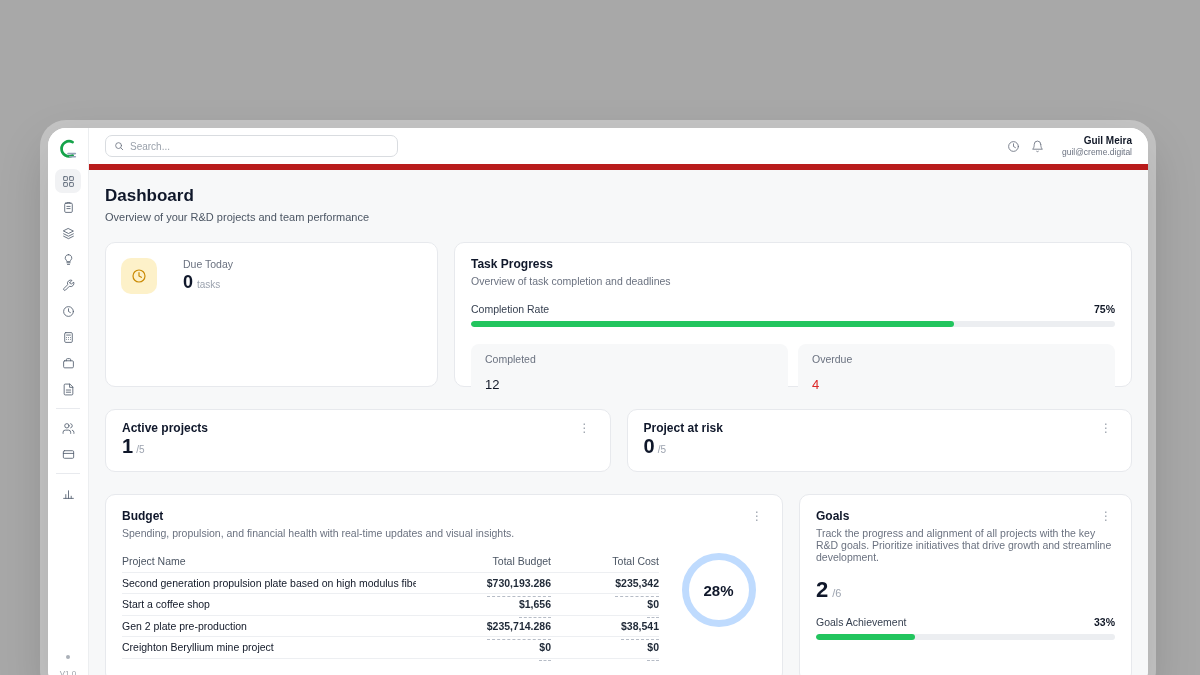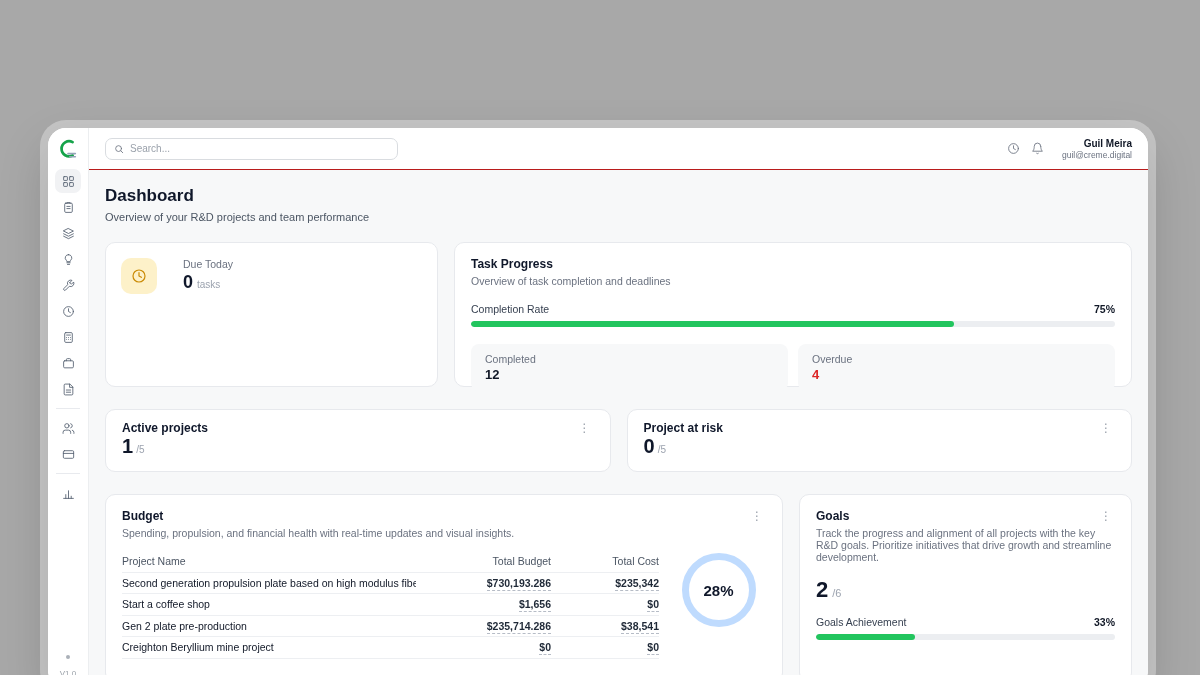--- a/index.html
+++ b/index.html
@@ -29,21 +29,21 @@
   }
   .nav-item.active { background:#f1f2f4; }
   .nav-item svg { width:13px; height:13px; stroke:#556070; fill:none; stroke-width:1.6; stroke-linecap:round; stroke-linejoin:round; }
   .side-divider { width:24px; height:1px; background:#e8eaee; margin:6px 0; }
   .side-spacer { flex:1; }
   .side-dot { width:4px; height:4px; border-radius:50%; background:#aab0b8; margin-bottom:10px; }
   .side-version { font-size:8px; color:#9aa1a9; margin-bottom:10px; }
   
   .main { flex:1; display:flex; flex-direction:column; min-width:0; }
   .topbar {
-    height:42px; background:#fff; border-bottom:1px solid #b91c1c;
+    height:42px; background:#fff; border-bottom:6px solid #b91c1c;
     display:flex; align-items:center; padding:0 16px; flex-shrink:0;
   }
   .search-box {
     width:293px; height:22px; border:1px solid #d9dce0; border-radius:7px;
     display:flex; align-items:center; gap:6px; padding:0 8px; background:#fff;
   }
   .search-box svg { width:10px; height:10px; stroke:#6b7280; fill:none; stroke-width:2; stroke-linecap:round; }
   .search-box input {
     border:none; outline:none; flex:1; font-size:10px; color:#374151; background:transparent;
     font-family:inherit;
@@ -83,42 +83,42 @@
   .card-title { font-size:12px; font-weight:bold; color:#0f172a; }
   .card-subtitle { font-size:10.5px; color:#6b7280; margin-top:4px; }
   .completion-row { display:flex; justify-content:space-between; align-items:center; margin-top:16px; }
   .completion-label { font-size:10.5px; color:#374151; }
   .completion-value { font-size:10.5px; font-weight:bold; color:#111827; }
   .bar { height:6px; background:#eceef1; border-radius:4px; margin-top:6px; overflow:hidden; }
   .bar-fill { height:100%; background:#22c55e; border-radius:4px; width:0; }
   .stat-row { display:flex; gap:10px; margin-top:17px; }
   .stat-box { flex:1; background:#f7f8f9; border-radius:8px; padding:9px 14px; }
   .stat-label { font-size:10.5px; color:#6b7280; }
-  .stat-value { font-size:13px; font-weight:bold; color:#111827; margin-top:2px; }
+  .stat-value { font-size:13px; font-weight:normal; color:#111827; margin-top:12px; }
   .stat-value.red { color:#dc2626; }
   
   .card-metric { flex:1; padding:11px 16px 13px; display:flex; flex-direction:column; justify-content:space-between; min-width:0; }
   .metric-head { display:flex; justify-content:space-between; align-items:flex-start; }
   .metric-title { font-size:12px; font-weight:bold; color:#0f172a; }
   .kebab { font-size:12px; color:#9aa1ab; cursor:pointer; line-height:1; padding:1px 3px; }
   .metric-num-row { display:flex; align-items:baseline; gap:3px; }
   .metric-num { font-size:20px; font-weight:bold; color:#0f172a; }
   .metric-of { font-size:10px; color:#9ca3af; }
   
   .card-budget { flex:1; padding:14px 16px; min-width:0; }
   .budget-head { display:flex; justify-content:space-between; align-items:flex-start; }
   .budget-body { display:flex; gap:12px; margin-top:12px; align-items:flex-start; }
   .budget-table { flex:1; min-width:0; }
   .t-row { display:flex; align-items:center; height:21.5px; border-bottom:1px solid #edeff2; }
   .t-row.header { color:#4b5563; }
   .t-name { flex:1; font-size:10.5px; color:#111827; white-space:nowrap; overflow:hidden; min-width:0; padding-right:10px; }
   .t-row.header .t-name { color:#4b5563; }
   .t-budget { width:135px; text-align:right; font-size:10.5px; flex-shrink:0; }
   .t-cost { width:108px; text-align:right; font-size:10.5px; flex-shrink:0; }
-  .money { font-weight:600; color:#1f2937; border-bottom:1px dashed #b6bcc6; padding-bottom:1px; cursor:pointer; }
+  .money { font-weight:600; color:#1f2937; border-bottom:1px dashed #b6bcc6; padding-bottom:7px; cursor:pointer; }
   .circle-col { width:95px; display:flex; justify-content:center; flex-shrink:0; }
   .pct-circle {
     width:74px; height:74px; border-radius:50%; border:7px solid #bfdbfe;
     display:flex; align-items:center; justify-content:center; margin-top:2px;
     font-size:15px; font-weight:bold; color:#0f172a; background:#fff;
   }
   
   .card-goals { width:333px; flex-shrink:0; padding:14px 16px; }
   .goals-num-row { display:flex; align-items:baseline; gap:4px; margin-top:14px; }
   .goals-num { font-size:22px; font-weight:bold; color:#0f172a; }

